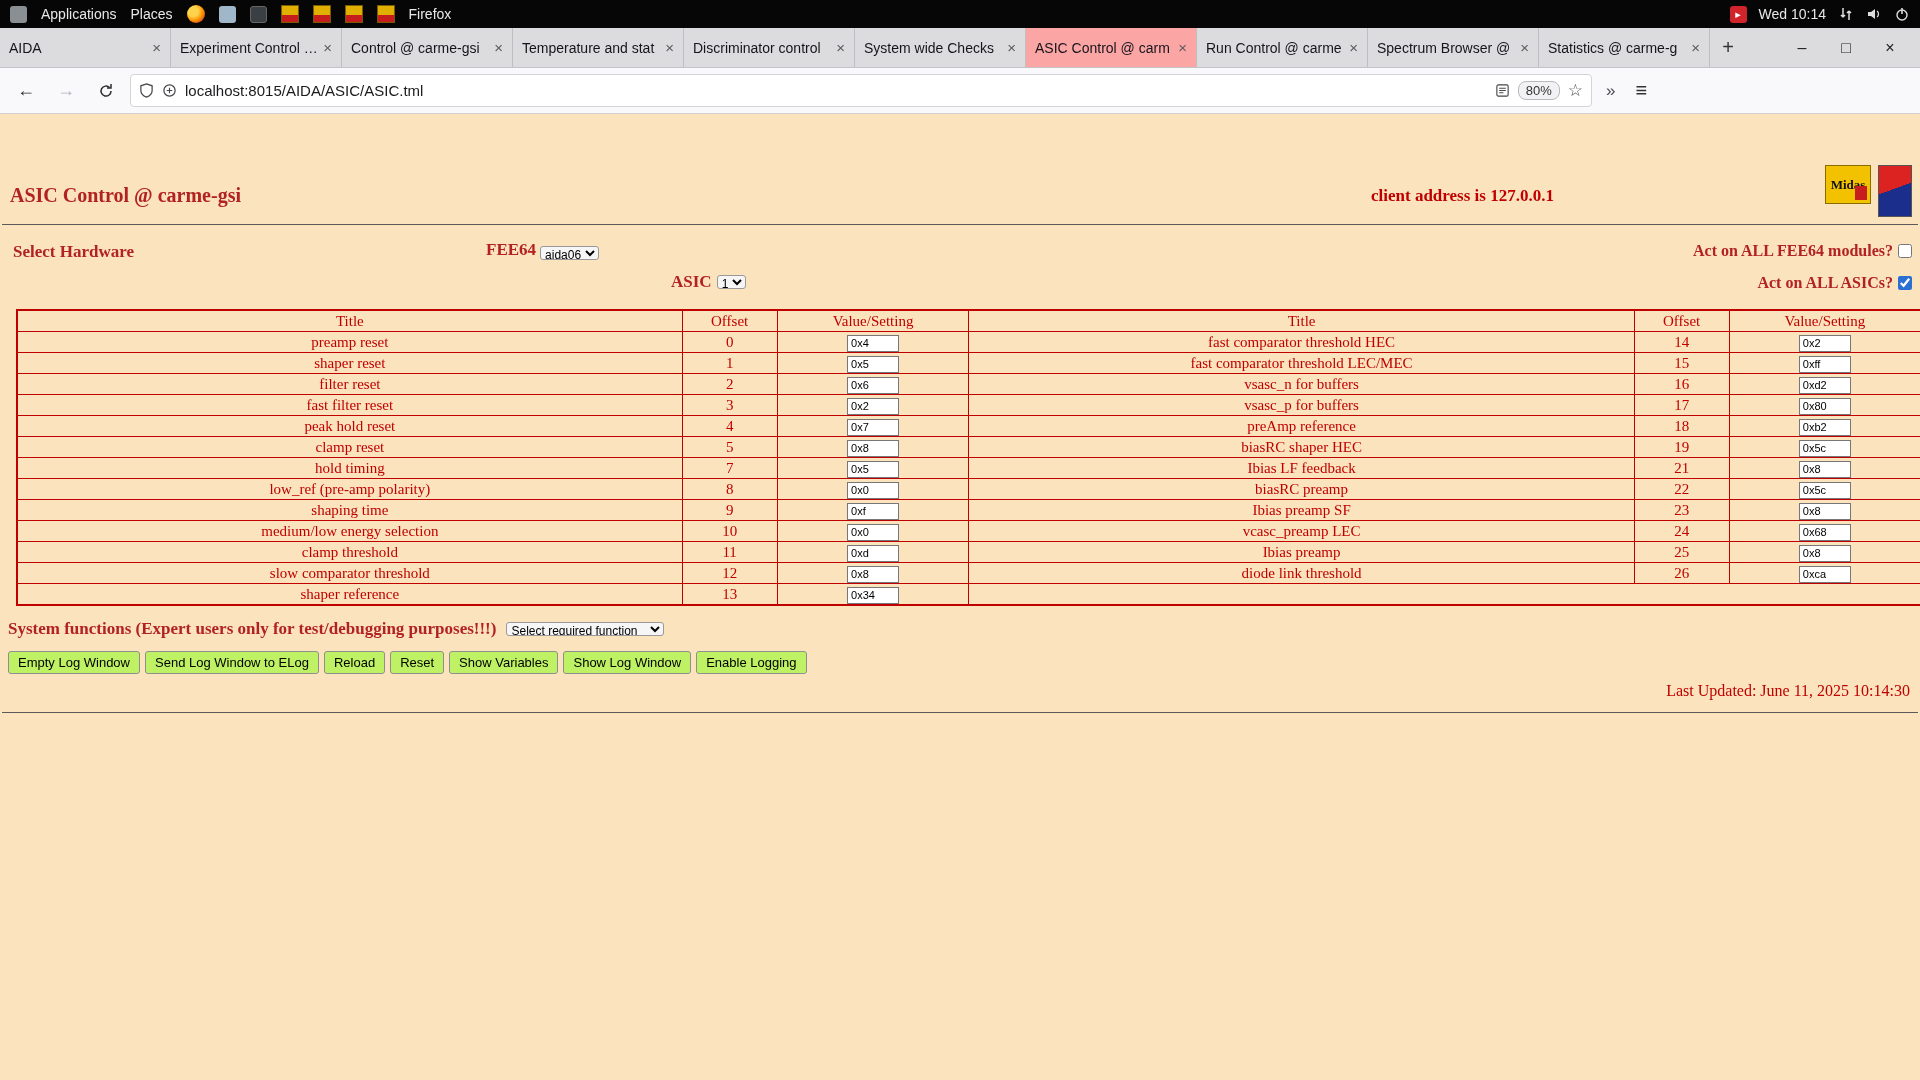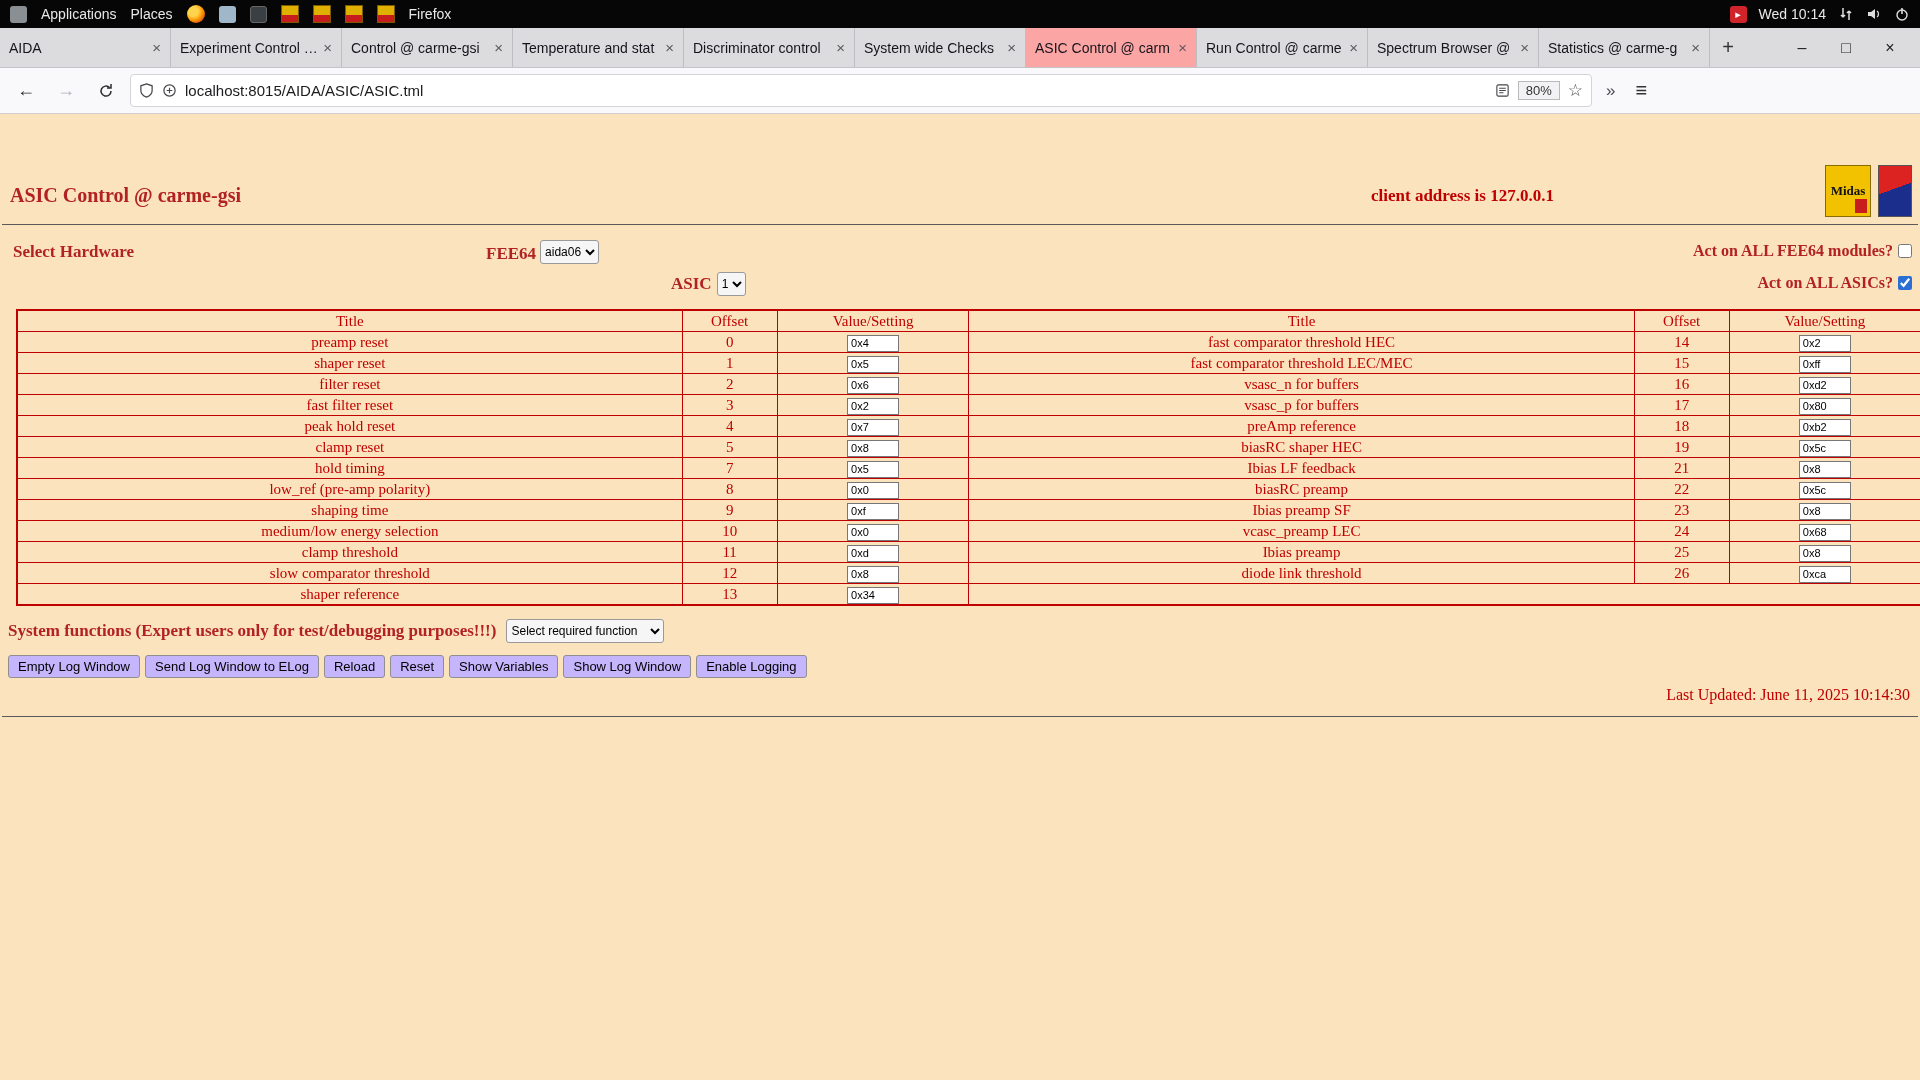--- a/index.html
+++ b/index.html
@@ -36,60 +36,60 @@
 
   
   .urlbar { height:46px; background:#f9f9fb; display:flex; align-items:center; padding:0 10px; gap:8px;
             border-bottom:1px solid #cfcfd4; }
   .nav-ico { width:32px; height:32px; display:flex; align-items:center; justify-content:center;
              font-size:18px; color:#2b2b2e; border-radius:4px; cursor:pointer; }
   .nav-ico.disabled { color:#b5b5ba; }
   .url-field { width:1462px; height:33px; background:#ffffff; border:1px solid #d4d4d8; border-radius:4px;
                display:flex; align-items:center; padding:0 8px; gap:8px; }
   .url-text { flex:1; font-size:15px; color:#1b1b1d; white-space:nowrap; overflow:hidden; }
-  .zoom-chip { font-size:13px; color:#333; border:1px solid #b8b8bd; border-radius:0; padding:1px 7px;
+  .zoom-chip { font-size:13px; color:#333; border:1px solid #b8b8bd; border-radius:8px; padding:1px 7px;
                background:#f2f2f4; cursor:pointer; }
   .star { font-size:17px; color:#4a4a4f; cursor:pointer; }
   .chev { font-size:17px; color:#4a4a4f; cursor:pointer; padding:0 6px; }
   .hamburger { font-size:20px; color:#333; cursor:pointer; padding:0 6px; }
 
   
   .page { height:928px; background:#fae3bd; font-family:"Liberation Serif", serif; color:#c00000; position:relative; }
   .page-header { position:relative; height:66px;margin-top:44px; }
   .page-title { position:absolute; left:10px; top:26px; font-size:20px; font-weight:bold; color:#b22222; }
   .client-addr { position:absolute; left:1371px; top:28px; font-size:17px; font-weight:bold; color:#c00000; }
   .logos { position:absolute; right:8px; top:7px; display:flex; gap:7px; }
-  .midas-logo { width:46px; height:52px; background:#f2c200; border:1px solid #8a6d00; position:relative;
+  .midas-logo { width:46px; height:39px; background:#f2c200; border:1px solid #8a6d00; position:relative;
                 display:flex; align-items:center; justify-content:center; font-size:13px; font-weight:bold; color:#111; }
   .midas-logo::after { content:""; position:absolute; right:3px; bottom:3px; width:12px; height:14px; background:#c81d1d; }
   .inst-logo { width:34px; height:52px; background:linear-gradient(160deg,#d22 0 46%,#1b2e8c 46% 100%); border:1px solid #555; }
   .hr-line { border:none; border-top:1px solid #5a5a5a; margin:0 2px; }
   .hw-row { position:relative; height:32px; }
   .hw-row.first { margin-top:12px; }
   .bold-red { font-weight:bold; color:#b22222; }
   .sh-label { position:absolute; left:13px; top:5px; font-size:17px; }
   .fee-group { position:absolute; left:486px; top:3px; display:flex; align-items:flex-end; gap:4px; font-size:17px; }
   .asic-group { position:absolute; left:671px; top:3px; display:flex; align-items:center; gap:5px; font-size:17px; }
   .right-check { position:absolute; right:8px; top:5px; display:flex; align-items:center; gap:5px; font-size:16px; }
   .right-check input { width:14px; height:14px; accent-color:#2b6fd4; }
-  select.sel { font-family:"Liberation Sans", sans-serif; font-size:12px; height:24px; background:#f6f6f6;
+  select.sel { font-family:"Liberation Sans", sans-serif; font-size:12px; height:14px; background:#f6f6f6;
                border:1px solid #999; border-radius:3px; }
 
   table.param-table { width:1906px; margin:8px auto 0 16px; border-collapse:collapse; border:2px solid #c00000;
                       font-size:15px; color:#c00000; }
   .param-table th, .param-table td { border:1px solid #c00000; text-align:center; height:21px; padding:0 4px;
                                      font-weight:normal; line-height:20px; }
   .c-title { width:666px; } .c-offset { width:95px; } .c-value { width:192px; }
   .val-input { width:52px; height:17px; font:11px "Liberation Sans", sans-serif; border:1px solid #777;
                background:#fff; padding:0 3px; }
   td.empty-cell { border-left:1px solid #c00000; }
 
   .sysfunc-row { margin:13px 0 0 8px; display:flex; align-items:center; gap:10px; font-size:17px; }
   .btn-row { margin:12px 0 0 8px; display:flex; gap:5px; }
-  .btn-row button { font:13px "Liberation Sans", sans-serif; padding:3px 9px; background:#c4b5fd;
+  .btn-row button { font:13px "Liberation Sans", sans-serif; padding:3px 9px; background:#bef264;
                     border:1px solid #8f8f8f; border-radius:3px; cursor:pointer; }
   .last-updated { text-align:right; font-size:16px; color:#c00000; margin:8px 10px 0 0; }
   .hr2 { margin-top:12px; }
 
   
   .taskbar { height:38px; background:#d6d6d6; border-top:1px solid #a8a8a8; display:flex; align-items:center;
              padding:0 6px; gap:8px; position:relative; }
   .show-desktop { width:28px; height:28px; border:1px solid #9a9a9a; border-radius:3px; background:#cfcfcf;
                   display:flex; align-items:center; justify-content:center; cursor:pointer; }
   .taskbtn { width:268px; height:30px; display:flex; align-items:center; gap:7px; padding:0 8px;

